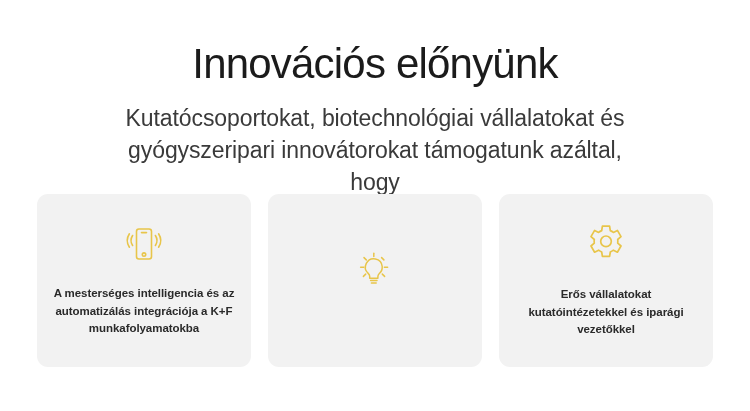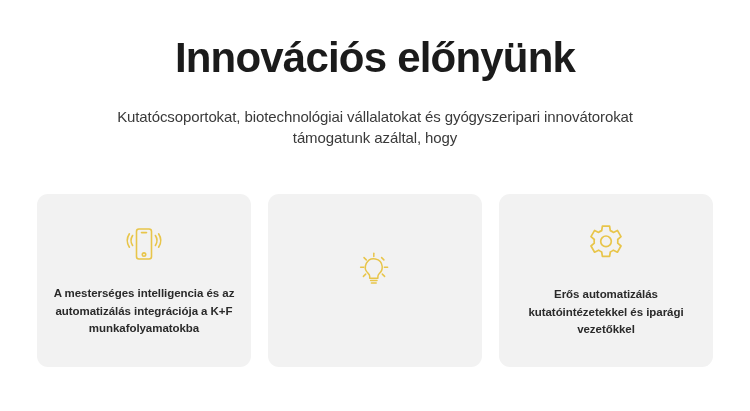--- a/index.html
+++ b/index.html
@@ -20,30 +20,30 @@
     box-sizing: border-box;
   }
 
   
   .header {
     padding-top: 34px;
     text-align: center;
   }
   .page-title {
     font-size: 42px;
-    font-weight: 700;
+    font-weight: 400;
     letter-spacing: -0.8px;
     color: #1b1b1b;
     line-height: 1.12;
-    margin: 0;
+    margin: 6px;
   }
   .page-subtitle {
-    margin: 26px auto 0 auto;
+    margin: 16px auto 0 auto;
     width: 545px;
-    font-size: 15px;
+    font-size: 23px;
     font-weight: 400;
     line-height: 1.38;
     color: #3a3a3a;
     letter-spacing: -0.1px;
   }
 
   
   .cards {
     position: absolute;
     left: 37px;
@@ -152,17 +152,17 @@
                    A 13 13 0 0 1 26.3 31.0 L 25.6 35.4
                    L 18.4 35.4 L 17.7 31.0
                    A 13 13 0 0 1 14.6 29.2 L 10.6 31.2
                    L 7.0 25.0 L 10.3 22.1
                    A 13 13 0 0 1 10.3 18.5 L 7.0 15.6
                    L 10.6 9.4 L 14.6 11.4
                    A 13 13 0 0 1 17.7 9.6 Z"></path>
           <circle cx="22" cy="20.3" r="5.3"></circle>
         </svg>
       </div>
-      <div class="card-text">Erős automatizálás kutatóintézetekkel és iparági vezetőkkel</div>
+      <div class="card-text">Erős vállalatokat kutatóintézetekkel és iparági vezetőkkel</div>
     </div>
 
   </div>
 </div>
 
 </body></html>

